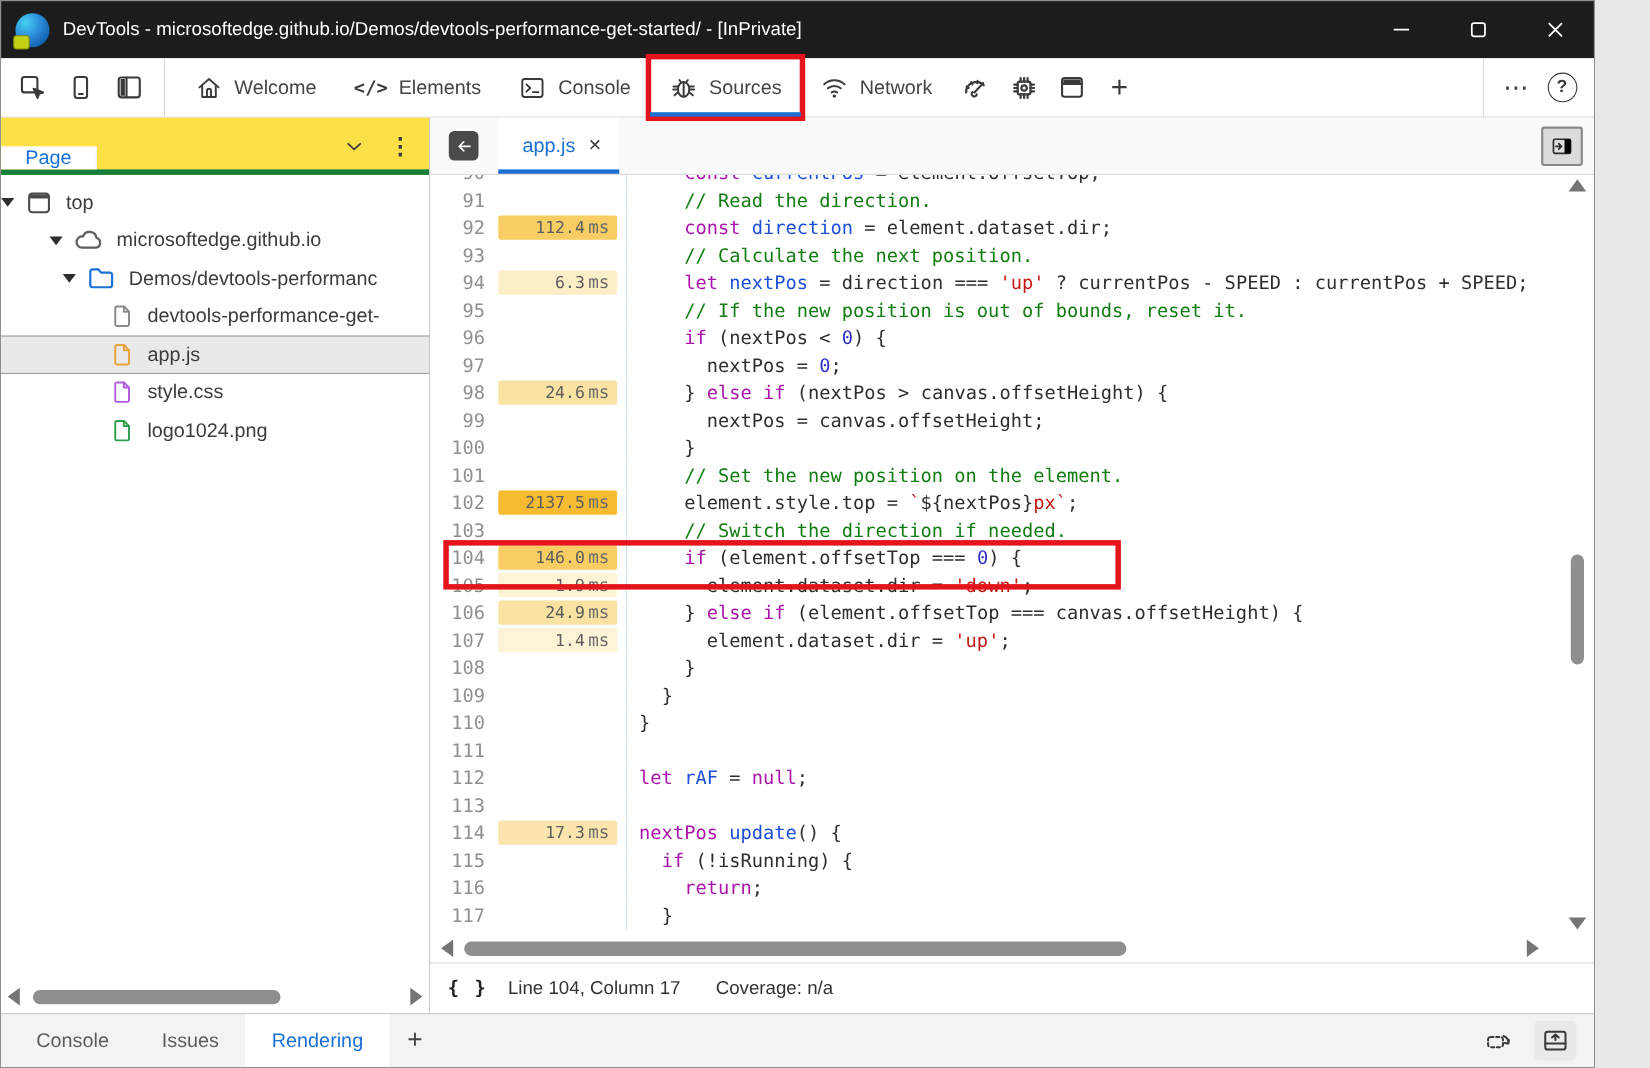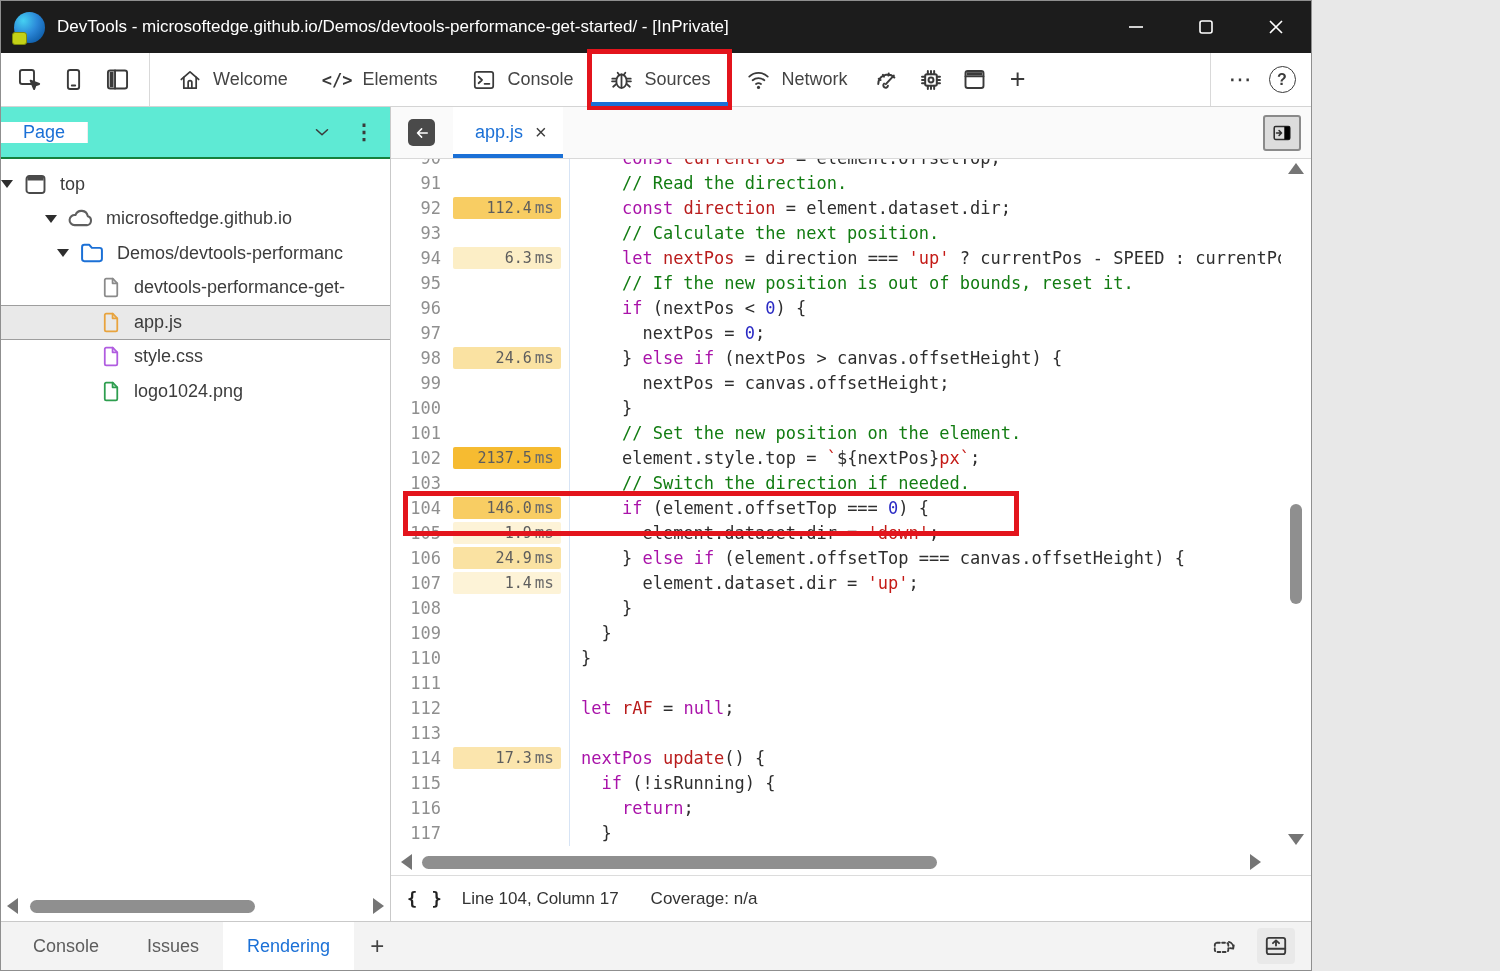--- a/index.html
+++ b/index.html
@@ -1,18 +1,18 @@
 <!DOCTYPE html>
 <html><head>
 <meta charset="utf-8">
 <style>
   * { margin:0; padding:0; box-sizing:border-box; }
   html,body { background:#e8e8e8; }
   body { font-family:"Liberation Sans", sans-serif; }
-  .window { width:1312px; height:971px; background:#fff; border:1px solid #8f8f8f; display:flex; flex-direction:column; overflow:hidden; }
+  .window { width:1450px; height:971px; background:#fff; border:1px solid #8f8f8f; display:flex; flex-direction:column; overflow:hidden; }
 
   
   .titlebar { height:52px; background:#1c1c1c; display:flex; align-items:center; flex:none; }
   .edge-logo { width:31px; height:31px; margin-left:13px; border-radius:50%; position:relative;
     background:radial-gradient(circle at 30% 28%, #45d0f2 0%, #2b88d8 45%, #0c59a4 85%); flex:none; }
   .edge-logo::after { content:""; position:absolute; left:-2px; bottom:-2px; width:13px; height:11px;
     background:#c3d117; border-radius:3px; border:1px solid #7e8c0a; }
   .title-text { color:#ffffff; font-size:17px; margin-left:12px; white-space:nowrap; overflow:hidden; }
   .win-controls { margin-left:auto; display:flex; height:100%; }
   .win-btn { width:70px; height:100%; display:flex; align-items:center; justify-content:center; color:#fff; cursor:default; }
@@ -34,21 +34,21 @@
   .tool-extra { display:flex; align-items:center; }
   .tool-corner { margin-left:auto; display:flex; align-items:center; border-left:1px solid #d9d9d9; padding:0 8px; }
   .glyph-btn { width:42px; height:42px; display:flex; align-items:center; justify-content:center; font-size:23px; color:#3a3a3a; }
   .qcircle { width:27px; height:27px; border:1.8px solid #3a3a3a; border-radius:50%; display:flex; align-items:center; justify-content:center; font-size:16px; font-weight:bold; color:#3a3a3a; }
 
   
   .main { flex:1; display:flex; min-height:0; }
 
   
   .sidebar { width:390px; flex:none; border-right:1px solid #c9c9c9; display:flex; flex-direction:column; background:#fff; }
-  .sb-header { height:52px; flex:none; background:#5eead4; border-bottom:2px solid #15803d; display:flex; align-items:center; }
+  .sb-header { height:52px; flex:none; background:#fde047; border-bottom:5px solid #15803d; display:flex; align-items:flex-end; }
   .sb-tab { background:#fff; padding:0 22px; display:flex; align-items:center; font-size:18px; color:#1b70d6; border-right:1px solid #eee; }
   .sb-header-icons { margin-left:auto; display:flex; align-items:center; padding-right:6px; color:#3a3a3a; }
   .sb-header-icons svg { stroke:currentColor; fill:none; stroke-width:1.7; stroke-linecap:round; }
   .kebab { font-size:21px; font-weight:bold; width:40px; text-align:center; color:#3a3a3a; }
   .tree { flex:1; overflow:hidden; padding-top:8px; }
   .trow { height:34.5px; display:flex; align-items:center; font-size:18px; color:#3c3c3c; white-space:nowrap; }
   .trow.sel { background:#e9e9e9; border-top:1px solid #9e9e9e; border-bottom:1px solid #9e9e9e; }
   .tri { width:0; height:0; border-left:6px solid transparent; border-right:6px solid transparent; border-top:8px solid #2e2e2e; margin-right:9px; flex:none; }
   .tri-space { width:21px; flex:none; }
   .trow .ticon { display:flex; margin-right:11px; flex:none; }
@@ -79,21 +79,21 @@
   .code-wrap { flex:1; min-height:0; display:flex; overflow:hidden; }
   .code-scroll { flex:1; min-width:0; overflow:hidden; padding-top:0; }
   .cl { display:flex; height:25px; line-height:25px; font-family:"DejaVu Sans Mono", monospace; font-size:17px; position:relative; white-space:pre; }
   .cl.partial { margin-top:-13px; }
   .cl-num { width:60px; flex:none; text-align:right; padding-right:10px; color:#8f8f8f; }
   .cl-badge { width:118px; flex:none; text-align:right; padding-right:8px; }
   .badge { display:inline-block; width:108px; text-align:right; border-radius:2px; padding:0 7px; color:#5d5d5d; font-size:15px; line-height:22px; vertical-align:1px; }
   .badge .ms { font-size:16px; margin-left:3px; color:#6b6b6b; }
   .cl-code { flex:1; min-width:0; overflow:hidden; border-left:1px solid #d7e4f5; padding-left:11px; color:#2e2e2e; }
   .cl.hl::after { content:""; position:absolute; left:12px; top:-5px; width:606px; height:35px; border:5px solid #e3141c; pointer-events:none; z-index:6; }
-  .tk-kw { color:#a913a9; } .tk-vr { color:#b91c1c;margin-top:23px; } .tk-st { color:#c41a16; }
+  .tk-kw { color:#a913a9; } .tk-vr { color:#1d4ed8;margin-top:23px; } .tk-st { color:#c41a16; }
   .tk-nm { color:#2a2ac4; } .tk-cm { color:#127c12; } .tk-pl { color:#2e2e2e; }
 
   .vcol { width:30px; flex:none; position:relative; }
   .vcol .arr.up { position:absolute; top:4px; left:7px; }
   .vcol .arr.down { position:absolute; bottom:4px; left:7px; }
   .vcol .thumb-v { position:absolute; top:345px; left:9px; height:100px; }
 
   .ed-hscroll { height:26px; flex:none; display:flex; align-items:center; padding:0 10px; }
   .ed-hscroll .spacer-r { width:40px; flex:none; }
   .statusbar { height:46px; flex:none; border-top:1px solid #dcdcdc; display:flex; align-items:center; font-size:17px; color:#333; background:#fff; }

